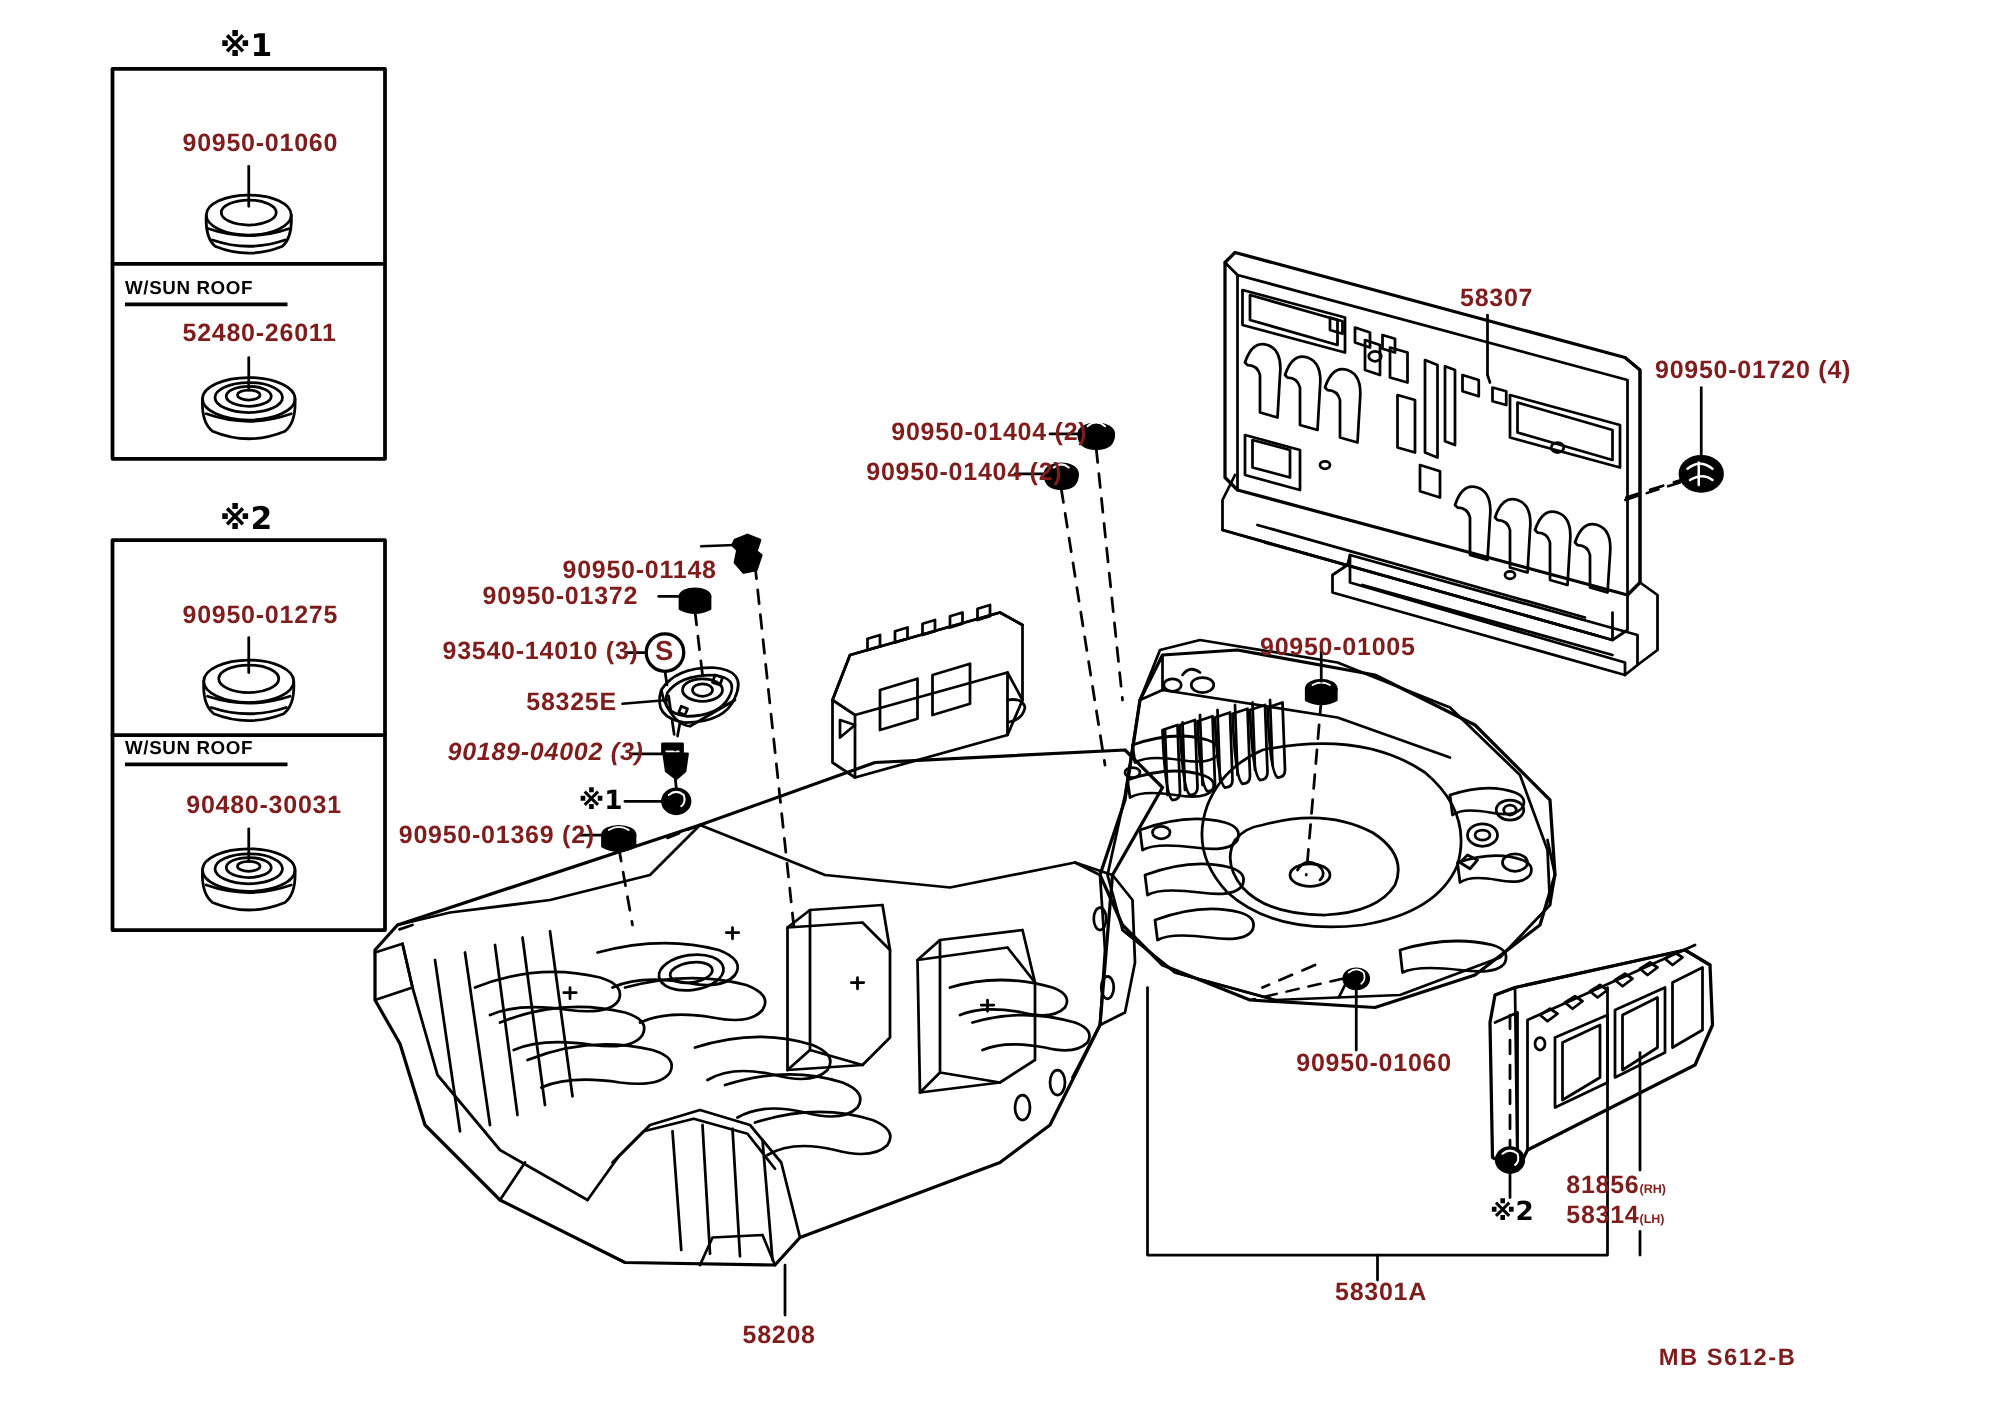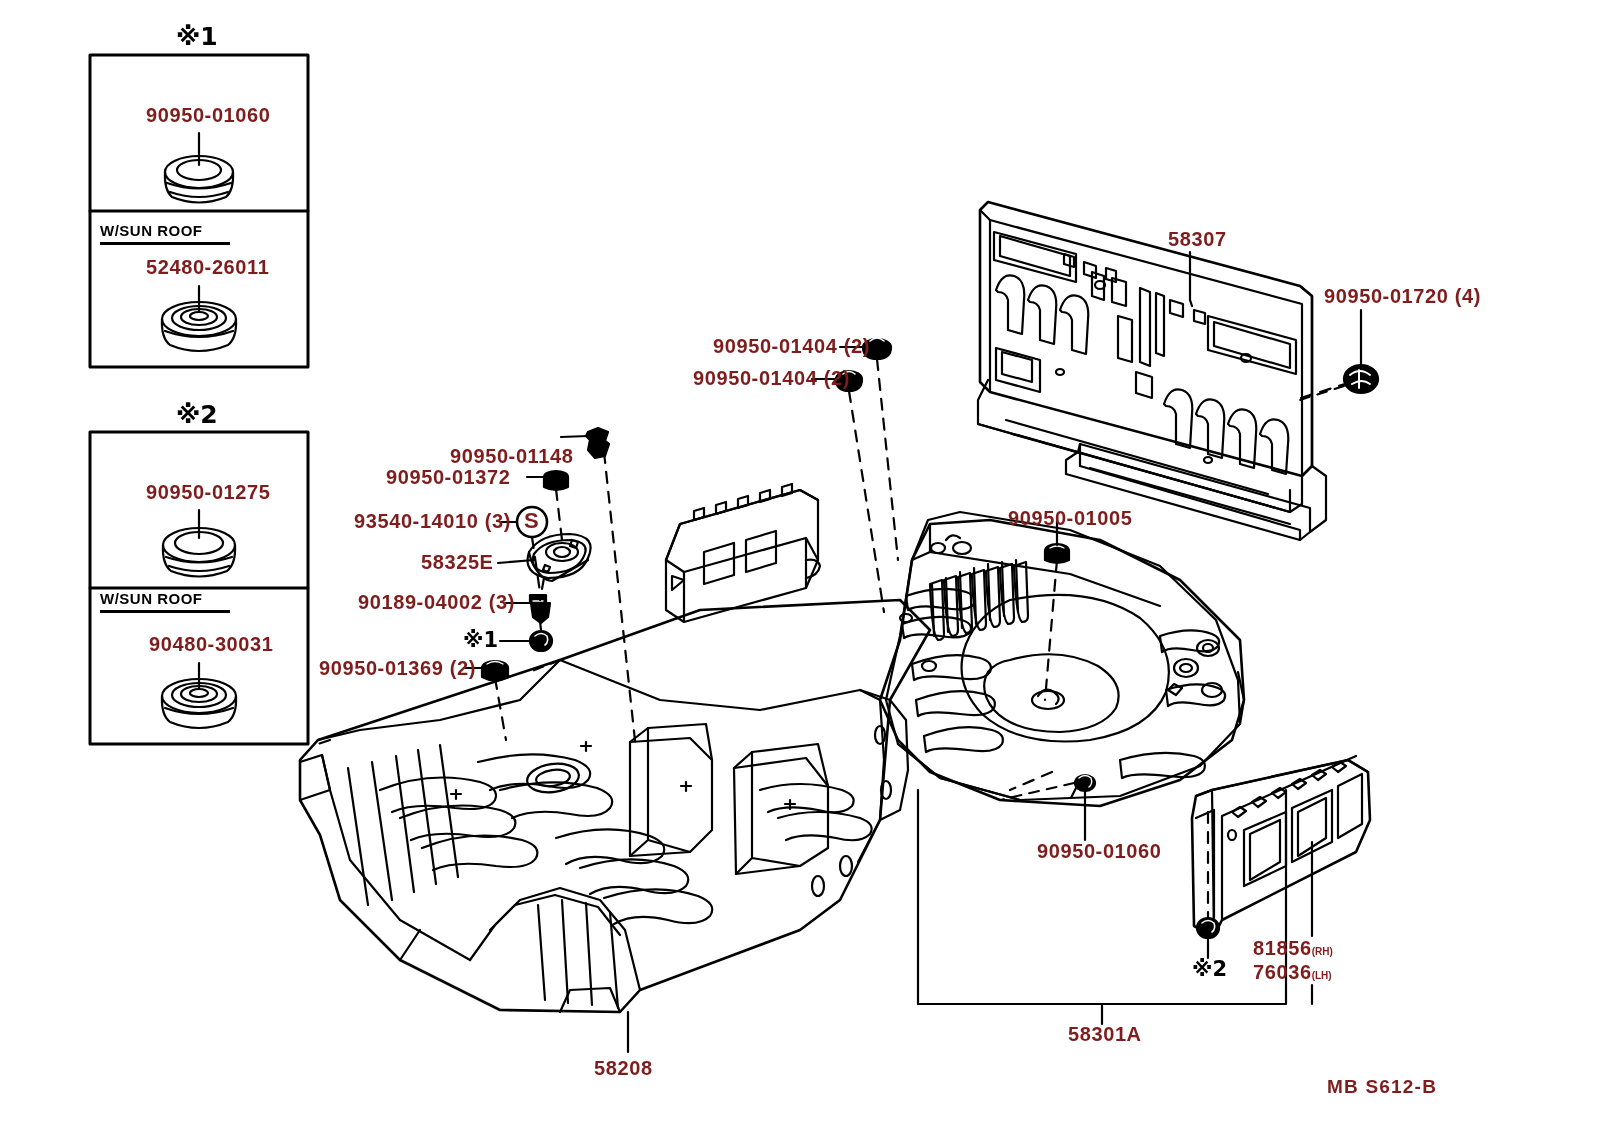--- a/index.html
+++ b/index.html
@@ -489,36 +489,36 @@
     <div class="sunroof-rule" style="width:130px;"></div>
   </div>
   <div class="lbl lbl-part" style="left:149px; top:634px;">90480-30031</div>
 
   <div class="lbl lbl-part" style="left:713px; top:336px;">90950-01404 (2)</div>
   <div class="lbl lbl-part" style="left:693px; top:368px;">90950-01404 (2)</div>
   <div class="lbl lbl-part" style="left:450px; top:426px;margin-top:20px;">90950-01148</div>
   <div class="lbl lbl-part" style="left:386px; top:467px;">90950-01372</div>
   <div class="lbl lbl-part" style="left:354px; top:511px;">93540-14010 (3)</div>
   <div class="lbl lbl-part" style="left:421px; top:552px;">58325E</div>
-  <div class="lbl lbl-part" style="left:358px; top:592px;">90189-04002 (3)</div>
+  <div class="lbl lbl-part" style="left:358px; top:592px;font-style:italic;">90189-04002 (3)</div>
   <div class="ast ast-mid" style="left:463px; top:628px;">※1</div>
   <div class="lbl lbl-part" style="left:319px; top:658px;">90950-01369 (2)</div>
 
   <div class="lbl" style="left:524px; top:510px; font-size:22px; letter-spacing:0;">S</div>
 
   <div class="lbl lbl-part" style="left:1168px; top:229px;">58307</div>
   <div class="lbl lbl-part" style="left:1311px; top:286px;padding-left:13px;">90950-01720 (4)</div>
   <div class="lbl lbl-part" style="left:1008px; top:508px;">90950-01005</div>
   <div class="lbl lbl-part" style="left:1037px; top:841px;">90950-01060</div>
   <div class="ast ast-mid" style="left:1192px; top:957px;">※2</div>
 
   <div class="lbl lbl-part" style="left:1253px; top:938px;">
     <span>81856</span><span class="suffix">(RH)</span>
   </div>
   <div class="lbl lbl-part" style="left:1253px; top:962px;">
-    <span>76036</span><span class="suffix">(LH)</span>
+    <span>58314</span><span class="suffix">(LH)</span>
   </div>
 
   <div class="lbl lbl-part" style="left:594px; top:1058px;">58208</div>
   <div class="lbl lbl-part" style="left:1068px; top:1024px;">58301A</div>
   <div class="lbl lbl-foot" style="left:1327px; top:1063px;margin-top:14px;">MB S612-B</div>
 
 </div>
 
 </body></html>

